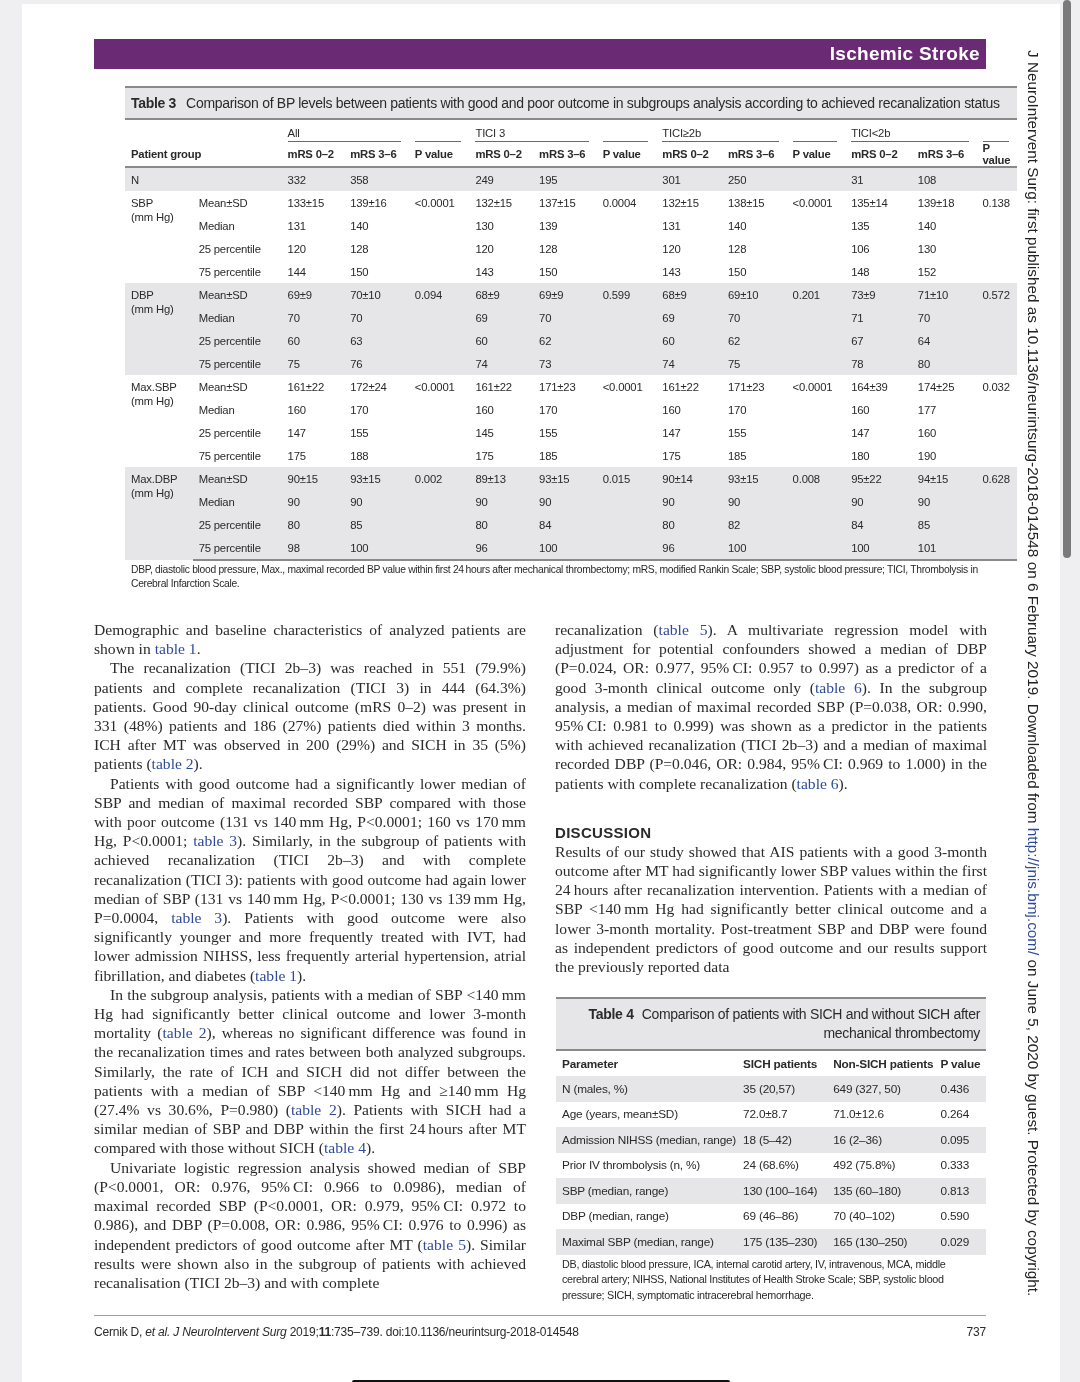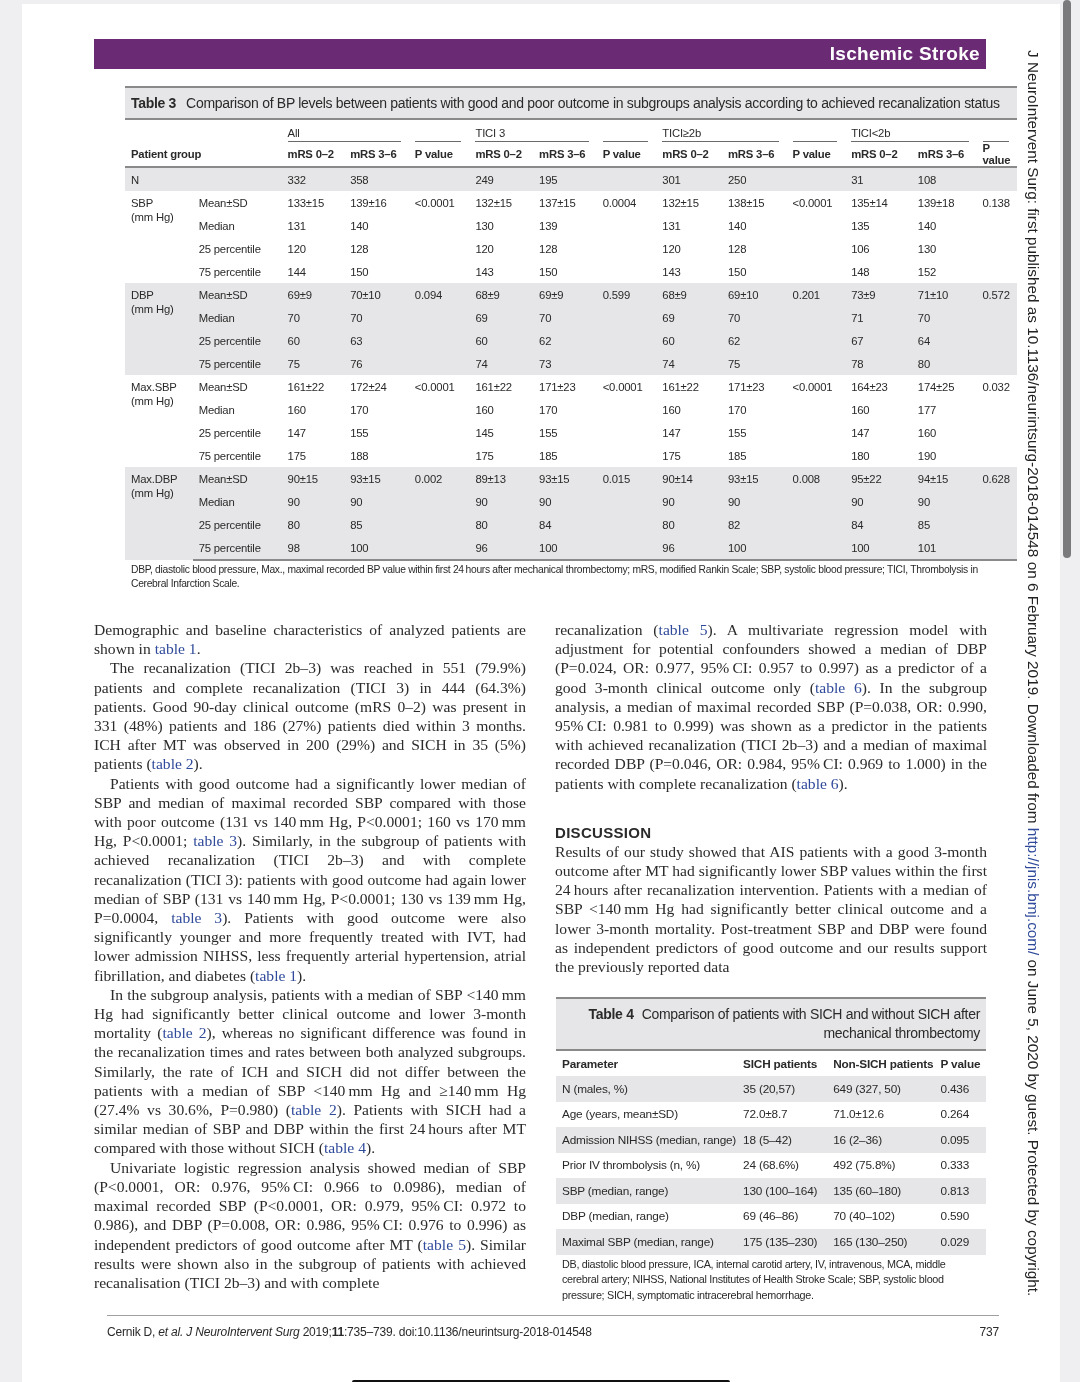--- a/index.html
+++ b/index.html
@@ -55,21 +55,21 @@
   .t4-caption { background: #e6e6e8; border-top: 2px solid #8a8a8a; border-bottom: 2px solid #8a8a8a;
                 padding: 6px 6px; font-size: 14px; line-height: 19px; letter-spacing: -0.3px; text-align: right; }
   .t4-caption b { margin-right: 8px; }
   .t4 table { width: 430px; }
   .t4 th { font-weight: bold; text-align: left; height: 23px; padding-left: 6px; }
   .t4 td { height: 23.5px; padding-left: 6px; white-space: nowrap; }
   .t4 tr.shade td { background: #e6e6e8; }
   .t4 tr.last td { border-bottom: 2px solid #8a8a8a; }
   .t4-foot { font-size: 10.8px; line-height: 15.5px; padding: 2px 6px; letter-spacing: -0.3px; }
   .footer { position: absolute; left: 94px; top: 1315px; width: 892px; border-top: 1px solid #a0a0a0;
-            font-size: 12px; padding-top: 9px; letter-spacing: -0.2px; margin-left: 13px; }
+            font-size: 12px; padding-top: 9px; letter-spacing: -0.2px; }
   .footer .pageno { position: absolute; right: 0; top: 9px; }
   .sidebar-text {
     position: absolute; left: 1022px; top: 50px; width: 20px; height: 1290px;
   }
   .sidebar-text span.inner {
     position: absolute; left: 20px; top: 0;
     transform-origin: 0 0; transform: rotate(90deg);
     white-space: nowrap; font-size: 15.3px; color: #222; font-family: "Liberation Sans", sans-serif;
   }
   .scrollbar { position: absolute; left: 1063px; top: 0; width: 8px; height: 558px;
@@ -294,21 +294,21 @@
           <td>Mean±SD</td>
           <td>161±22</td>
           <td>172±24</td>
           <td>&lt;0.0001</td>
           <td>161±22</td>
           <td>171±23</td>
           <td>&lt;0.0001</td>
           <td>161±22</td>
           <td>171±23</td>
           <td>&lt;0.0001</td>
-          <td>164±23</td>
+          <td>164±39</td>
           <td>174±25</td>
           <td>0.032</td>
         </tr>
         <tr class="">
           <td>Median</td>
           <td>160</td>
           <td>170</td>
           <td></td>
           <td>160</td>
           <td>170</td>

